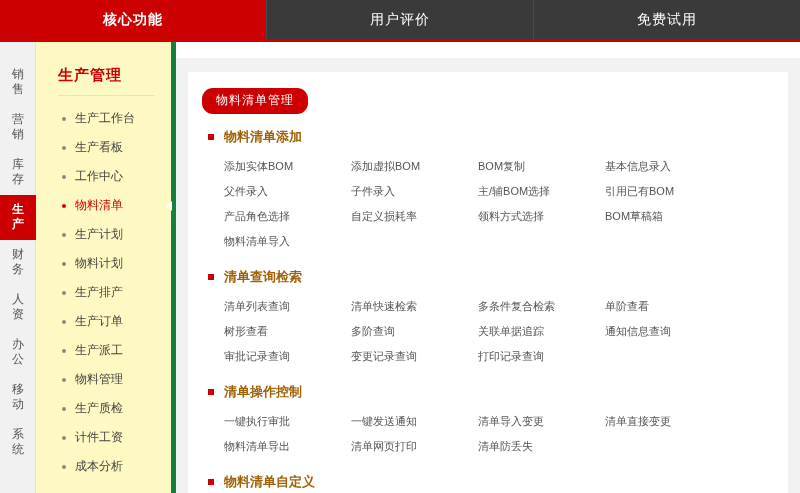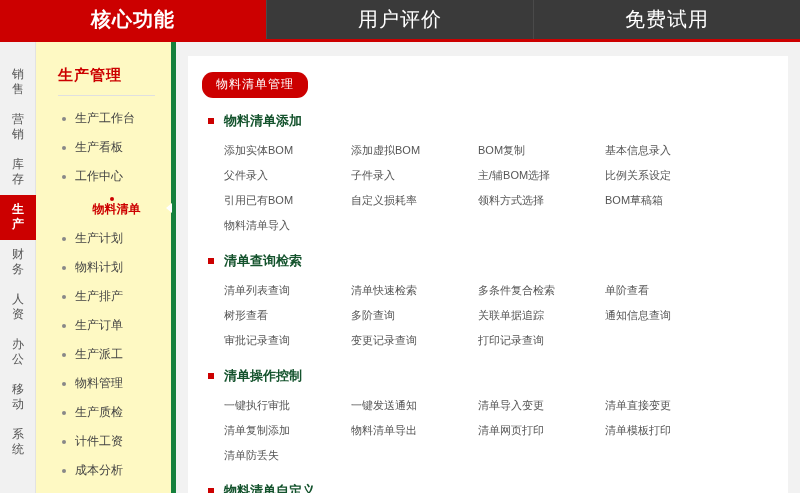--- a/index.html
+++ b/index.html
@@ -22,21 +22,21 @@
     width: 800px;
     background: #3a3a3a;
     border-bottom: 3px solid #cc0000;
   }
   .top-tab {
     flex: 1 1 0;
     display: flex;
     align-items: center;
     justify-content: center;
     color: #ffffff;
-    font-size: 20px;
+    font-size: 14px;
     letter-spacing: 1px;
     border-right: 1px solid #4a4a4a;
     cursor: pointer;
   }
   .top-tab:last-child { border-right: none; }
   .top-tab.active {
     background: #cc0000;
     font-weight: bold;
   }
 
@@ -103,39 +103,40 @@
     position: relative;
   }
   .menu-item .dot {
     width: 4px;
     height: 4px;
     border-radius: 50%;
     background: #888;
     margin-right: 9px;
     flex: 0 0 4px;
   }
-  .menu-item.active { color: #cc0000; font-weight: bold; flex-direction: column; }
+  .menu-item.active { color: #cc0000; font-weight: normal; }
   .menu-item.active .dot { background: #cc0000; }
   .menu-item.active::after {
     content: "";
     position: absolute;
     right: -1px;
     top: 50%;
     margin-top: -5px;
     border-top: 5px solid transparent;
     border-bottom: 5px solid transparent;
     border-right: 6px solid #ffffff;
   }
 
   
   .content {
     flex: 1 1 auto;
     background: #f2f2f2;
     padding: 14px 0 0 0;
     position: relative;
+    margin-top: 16px;
   }
   .content-inner {
     background: #ffffff;
     margin: 0 12px 0 12px;
     height: 437px;
     padding: 16px 14px 0 14px;
     position: relative;
   }
   .pill {
     display: inline-block;
@@ -144,21 +145,21 @@
     font-size: 12px;
     padding: 4px 14px 5px 14px;
     border-radius: 11px;
     letter-spacing: 1px;
   }
 
   .group { margin-top: 14px; }
   .group-head {
     display: flex;
     align-items: center;
-    color: #14532d;
+    color: #a16207;
     font-size: 13px;
     font-weight: bold;
     margin-bottom: 8px;
     padding-left: 6px;
   }
   .group-head .sq {
     width: 6px;
     height: 6px;
     background: #cc0000;
     margin-right: 10px;
@@ -294,22 +295,22 @@
               <span>物料清单添加</span>
             </div>
             <div class="links">
               <div class="link">添加实体BOM</div>
               <div class="link">添加虚拟BOM</div>
               <div class="link">BOM复制</div>
               <div class="link">基本信息录入</div>
               <div class="link">父件录入</div>
               <div class="link">子件录入</div>
               <div class="link">主/辅BOM选择</div>
-              <div class="link">比例关系设定</div>
               <div class="link">引用已有BOM</div>
+              <div class="link">产品角色选择</div>
               <div class="link">自定义损耗率</div>
               <div class="link">领料方式选择</div>
               <div class="link">BOM草稿箱</div>
               <div class="link">物料清单导入</div>
             </div>
           </div>
           <div class="group">
             <div class="group-head">
               <span class="sq"></span>
               <span>清单查询检索</span>
@@ -331,24 +332,22 @@
           <div class="group">
             <div class="group-head">
               <span class="sq"></span>
               <span>清单操作控制</span>
             </div>
             <div class="links">
               <div class="link">一键执行审批</div>
               <div class="link">一键发送通知</div>
               <div class="link">清单导入变更</div>
               <div class="link">清单直接变更</div>
-              <div class="link">清单复制添加</div>
               <div class="link">物料清单导出</div>
               <div class="link">清单网页打印</div>
-              <div class="link">清单模板打印</div>
               <div class="link">清单防丢失</div>
             </div>
           </div>
           <div class="group">
             <div class="group-head">
               <span class="sq"></span>
               <span>物料清单自定义</span>
             </div>
           </div>
         </div>

